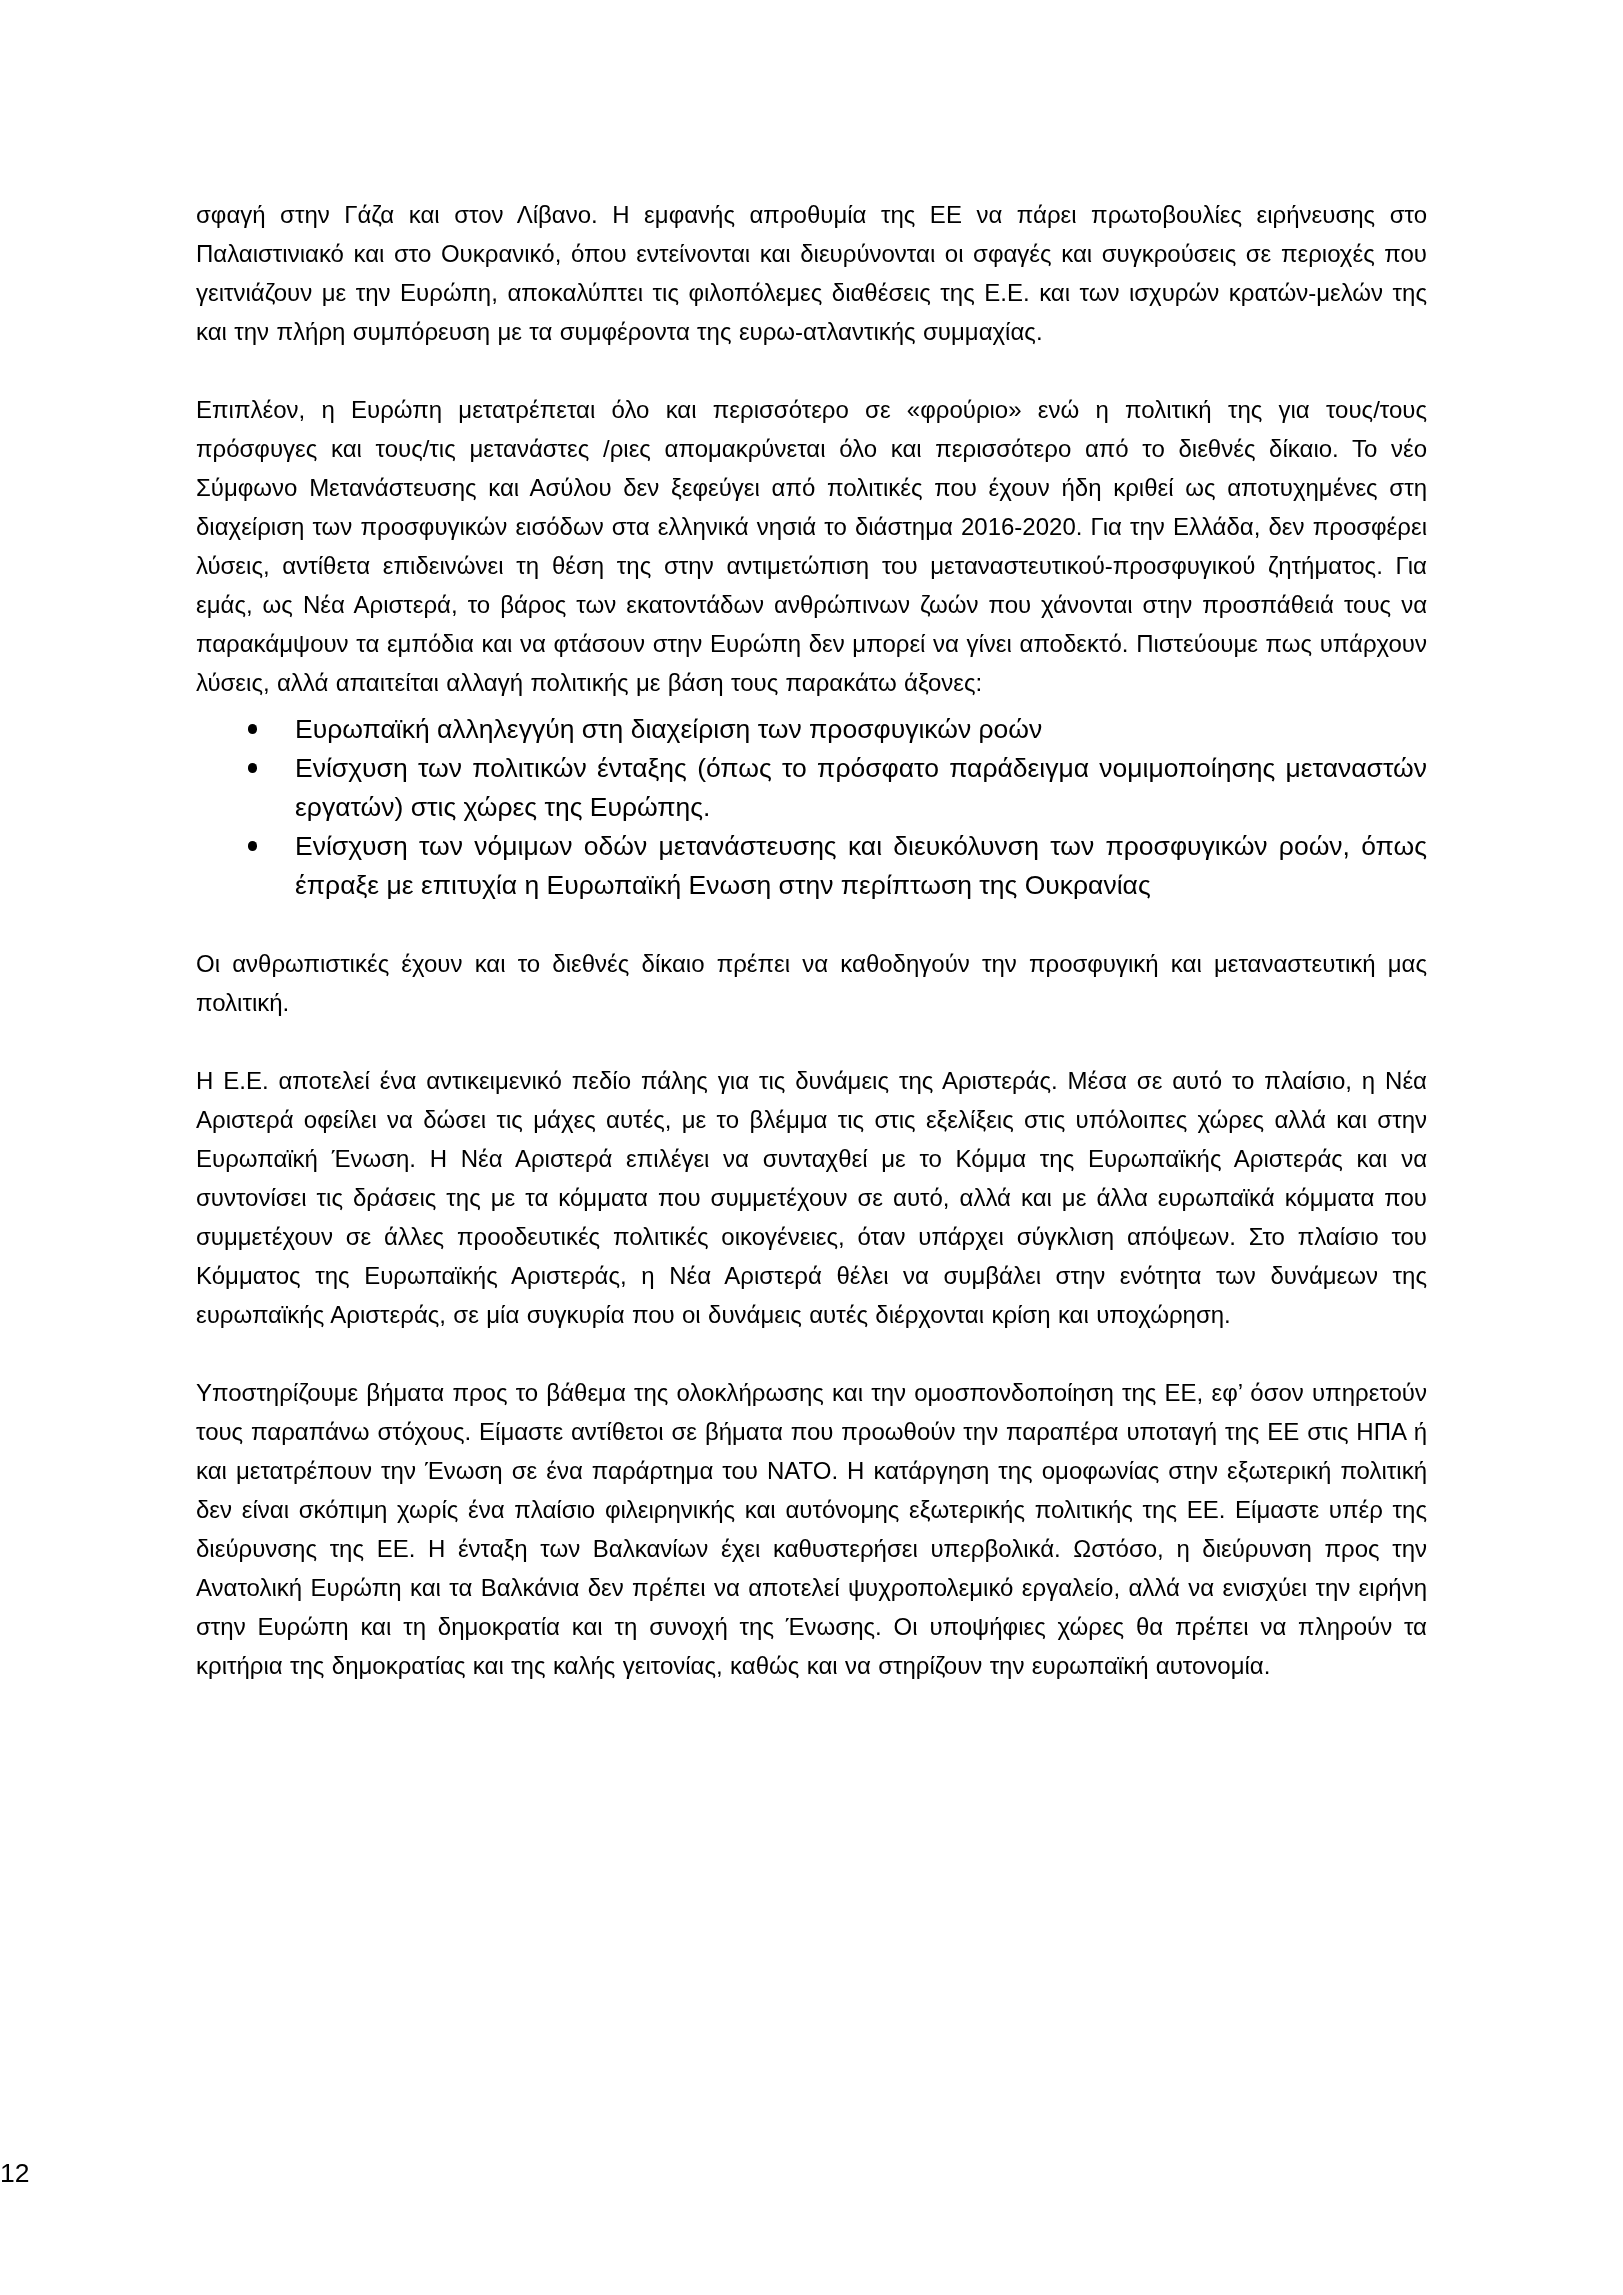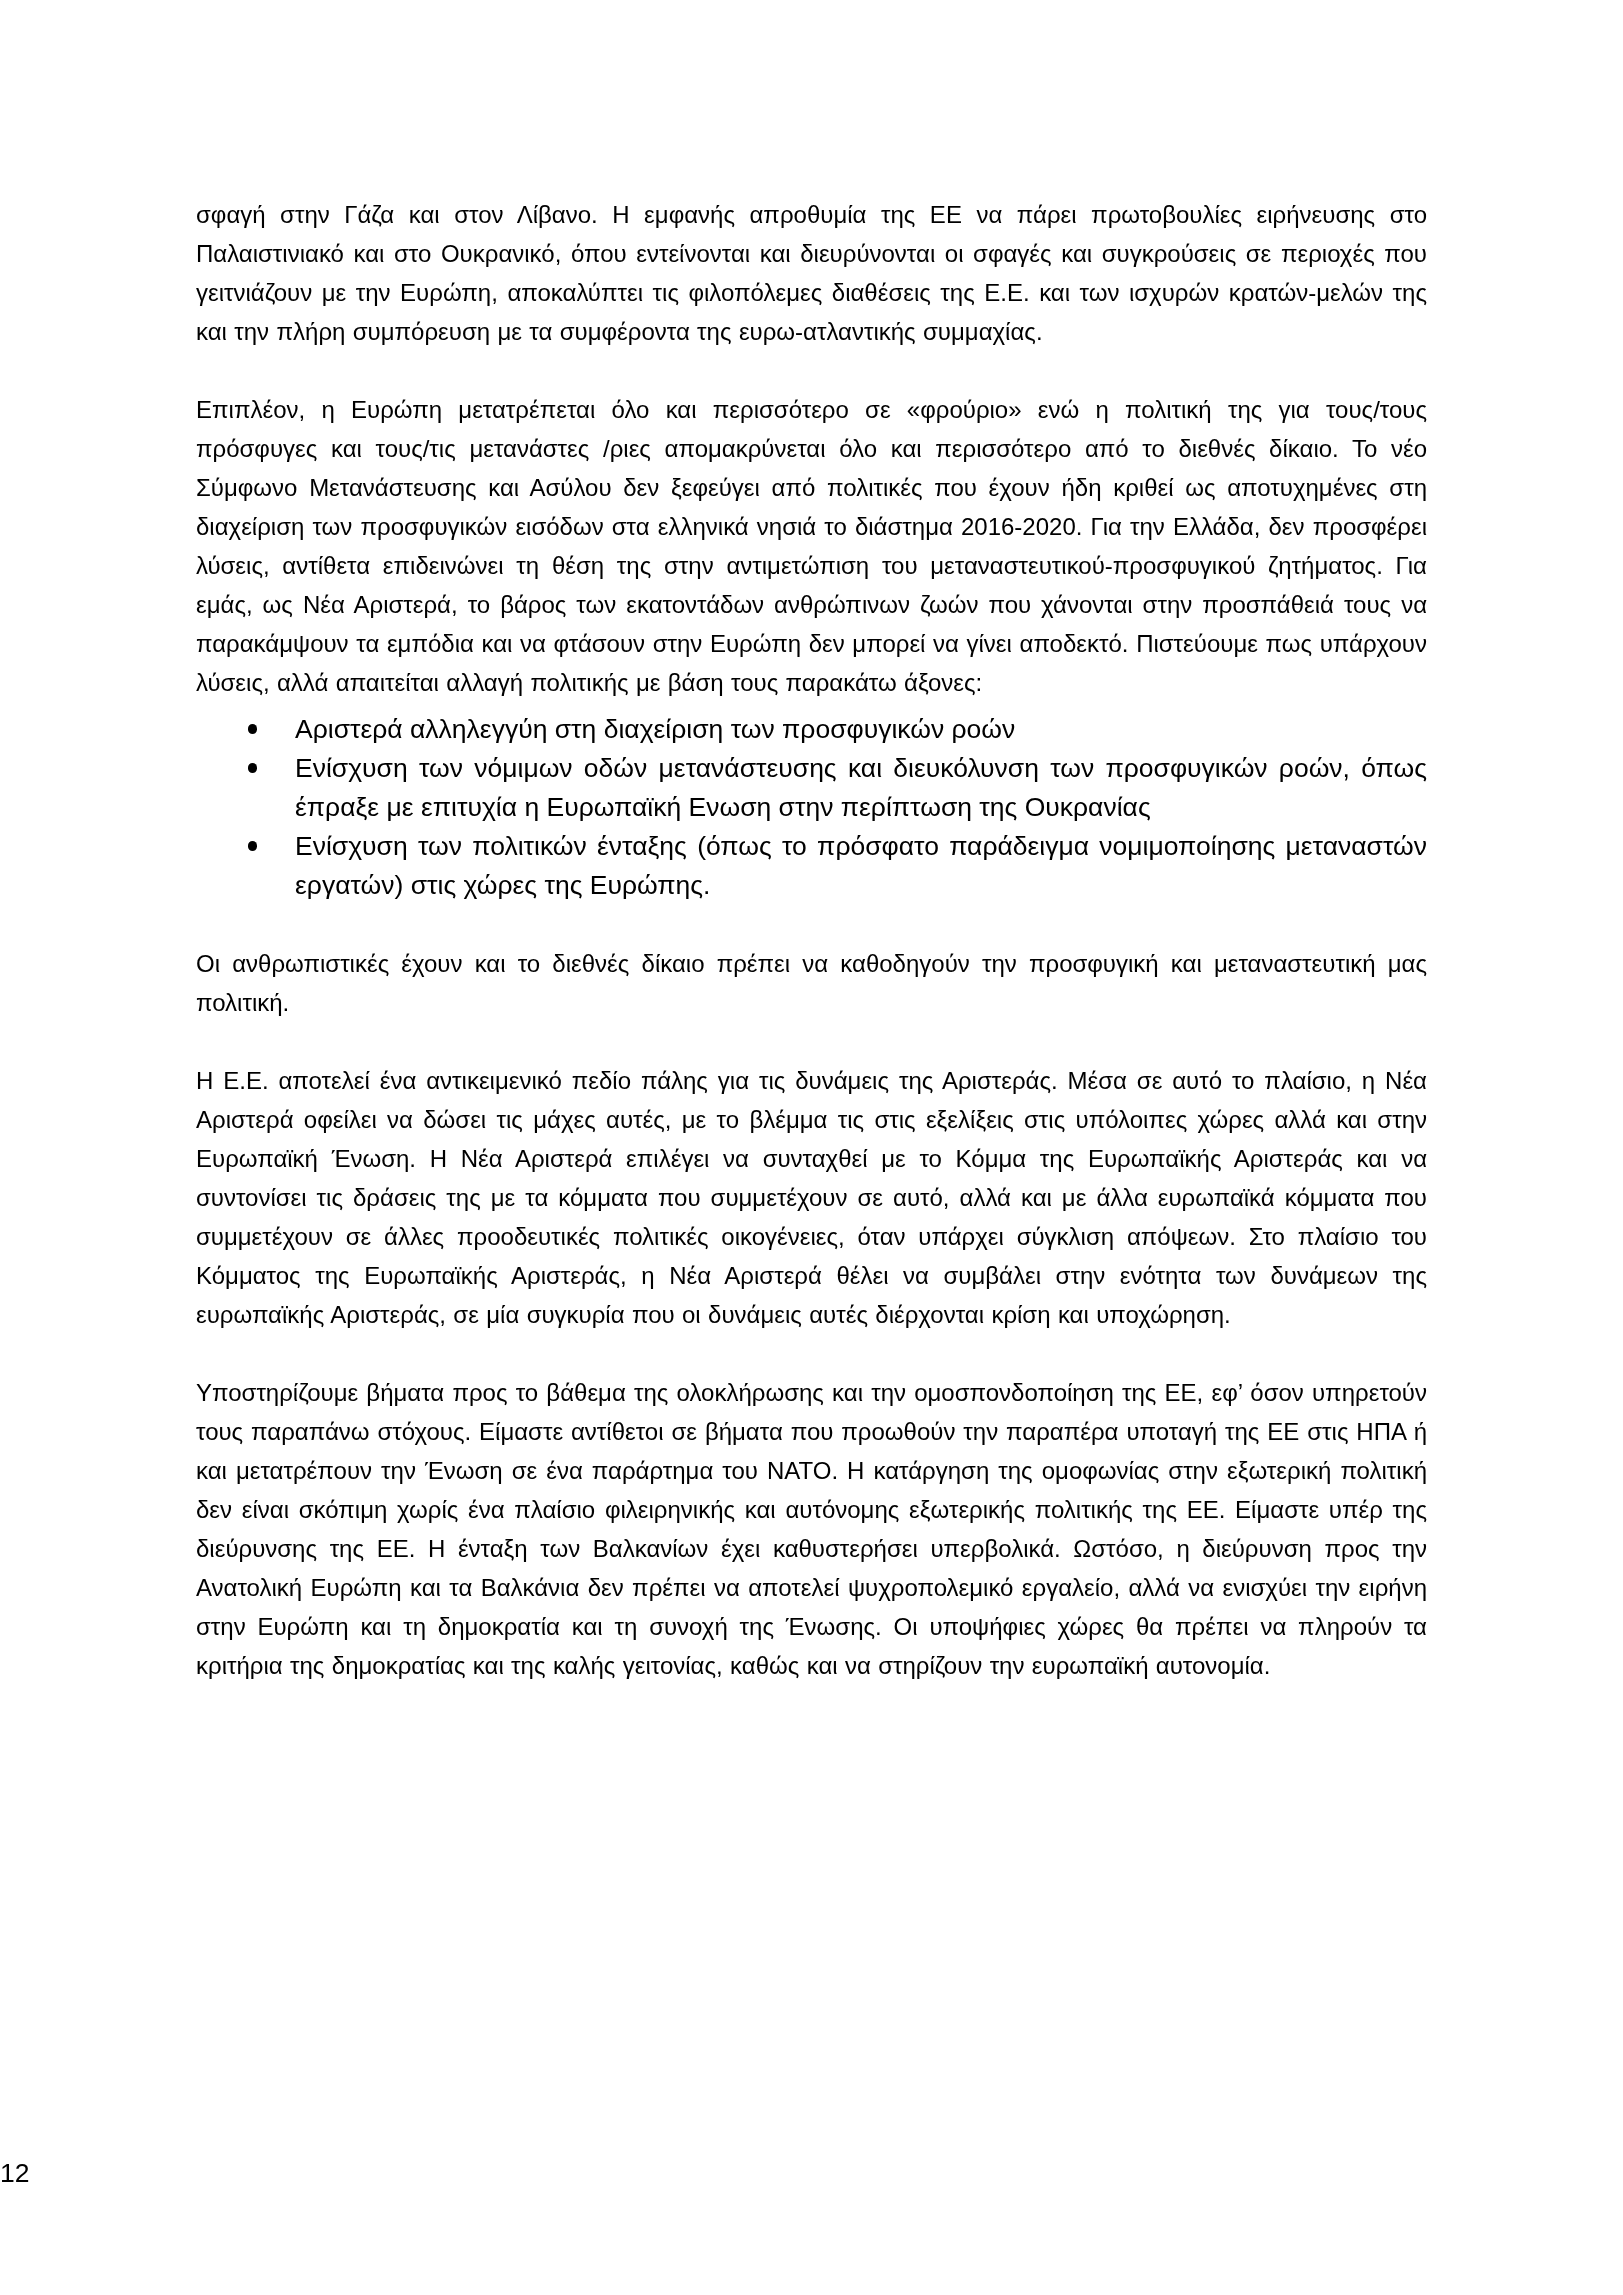--- a/index.html
+++ b/index.html
@@ -66,29 +66,29 @@
 <body>
 
 <div class="page">
   <p class="para">σφαγή στην Γάζα και στον Λίβανο. Η εμφανής απροθυμία της ΕΕ να πάρει πρωτοβουλίες ειρήνευσης στο Παλαιστινιακό και στο Ουκρανικό, όπου εντείνονται και διευρύνονται οι σφαγές και συγκρούσεις σε περιοχές που γειτνιάζουν με την Ευρώπη, αποκαλύπτει τις φιλοπόλεμες διαθέσεις της Ε.Ε. και των ισχυρών κρατών-μελών της και την πλήρη συμπόρευση με τα συμφέροντα της ευρω-ατλαντικής συμμαχίας.</p>
 
   <p class="para no-gap">Επιπλέον, η Ευρώπη μετατρέπεται όλο και περισσότερο σε «φρούριο» ενώ η πολιτική της για τους/τους πρόσφυγες και τους/τις μετανάστες /ριες απομακρύνεται όλο και περισσότερο από το διεθνές δίκαιο.  Το νέο Σύμφωνο Μετανάστευσης και Ασύλου δεν ξεφεύγει από πολιτικές που έχουν ήδη κριθεί ως αποτυχημένες στη διαχείριση των προσφυγικών εισόδων στα ελληνικά νησιά το διάστημα 2016-2020. Για την Ελλάδα, δεν προσφέρει λύσεις, αντίθετα επιδεινώνει τη θέση της στην αντιμετώπιση του μεταναστευτικού-προσφυγικού ζητήματος. Για εμάς, ως Νέα Αριστερά, το βάρος των εκατοντάδων ανθρώπινων ζωών που χάνονται στην προσπάθειά τους να παρακάμψουν τα εμπόδια και να φτάσουν στην Ευρώπη δεν μπορεί να γίνει αποδεκτό. Πιστεύουμε πως υπάρχουν λύσεις, αλλά απαιτείται αλλαγή πολιτικής με βάση τους παρακάτω άξονες:</p>
 
   <ul class="bullets">
     <li class="bullet-item">
       <span class="bullet-dot"></span>
-      <span>Αριστερά αλληλεγγύη στη διαχείριση των προσφυγικών ροών</span>
+      <span>Ευρωπαϊκή αλληλεγγύη στη διαχείριση των προσφυγικών ροών</span>
+    </li>
+    <li class="bullet-item">
+      <span class="bullet-dot"></span>
+      <span>Ενίσχυση των πολιτικών ένταξης (όπως το πρόσφατο παράδειγμα νομιμοποίησης μεταναστών εργατών) στις χώρες της Ευρώπης.</span>
     </li>
     <li class="bullet-item">
       <span class="bullet-dot"></span>
       <span>Ενίσχυση των νόμιμων οδών μετανάστευσης και διευκόλυνση των προσφυγικών ροών, όπως έπραξε με επιτυχία η Ευρωπαϊκή Ενωση στην περίπτωση της Ουκρανίας</span>
-    </li>
-    <li class="bullet-item">
-      <span class="bullet-dot"></span>
-      <span>Ενίσχυση των πολιτικών ένταξης (όπως το πρόσφατο παράδειγμα νομιμοποίησης μεταναστών εργατών) στις χώρες της Ευρώπης.</span>
     </li>
   </ul>
 
   <p class="para">Οι ανθρωπιστικές έχουν και το διεθνές δίκαιο πρέπει να καθοδηγούν την προσφυγική και μεταναστευτική μας πολιτική.</p>
 
   <p class="para">Η Ε.Ε. αποτελεί ένα αντικειμενικό πεδίο πάλης για τις δυνάμεις της Αριστεράς. Μέσα σε αυτό το πλαίσιο, η Νέα Αριστερά οφείλει να δώσει τις μάχες αυτές, με το βλέμμα τις στις εξελίξεις στις υπόλοιπες χώρες αλλά και στην Ευρωπαϊκή Ένωση. Η Νέα Αριστερά επιλέγει να συνταχθεί με το Κόμμα της Ευρωπαϊκής Αριστεράς και να συντονίσει τις δράσεις της με τα κόμματα που συμμετέχουν σε αυτό, αλλά και με άλλα ευρωπαϊκά κόμματα που συμμετέχουν σε άλλες προοδευτικές πολιτικές οικογένειες, όταν υπάρχει σύγκλιση απόψεων. Στο πλαίσιο του Κόμματος της Ευρωπαϊκής Αριστεράς, η Νέα Αριστερά θέλει να συμβάλει στην ενότητα των δυνάμεων της ευρωπαϊκής Αριστεράς, σε μία συγκυρία που οι δυνάμεις αυτές διέρχονται κρίση και υποχώρηση.</p>
 
   <p class="para">Υποστηρίζουμε βήματα προς το βάθεμα της ολοκλήρωσης και την ομοσπονδοποίηση της ΕΕ, εφ’ όσον υπηρετούν τους παραπάνω στόχους. Είμαστε αντίθετοι σε βήματα που προωθούν την παραπέρα υποταγή της ΕΕ στις ΗΠΑ ή και μετατρέπουν την Ένωση σε ένα παράρτημα του ΝΑΤΟ. Η κατάργηση της ομοφωνίας στην εξωτερική πολιτική δεν είναι σκόπιμη χωρίς ένα πλαίσιο φιλειρηνικής και αυτόνομης εξωτερικής πολιτικής της ΕΕ. Είμαστε υπέρ της διεύρυνσης της ΕΕ. Η ένταξη των Βαλκανίων έχει καθυστερήσει υπερβολικά.  Ωστόσο, η διεύρυνση προς την Ανατολική Ευρώπη και τα Βαλκάνια δεν πρέπει να αποτελεί ψυχροπολεμικό εργαλείο, αλλά να ενισχύει την ειρήνη στην Ευρώπη και τη δημοκρατία και τη συνοχή της Ένωσης. Οι υποψήφιες χώρες θα πρέπει να πληρούν τα κριτήρια της δημοκρατίας και της καλής γειτονίας, καθώς και να στηρίζουν την ευρωπαϊκή αυτονομία.</p>
 </div>
 

